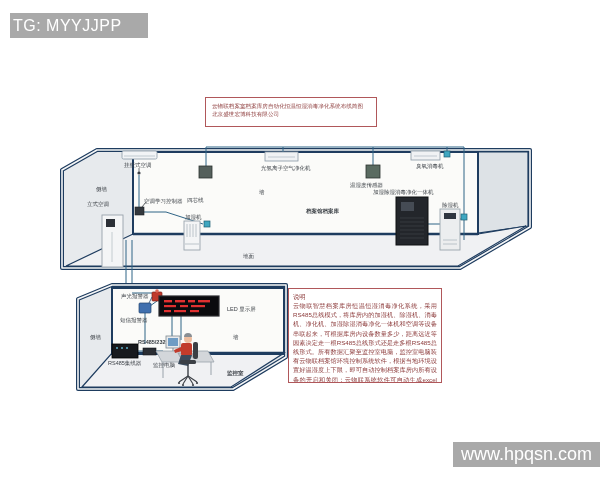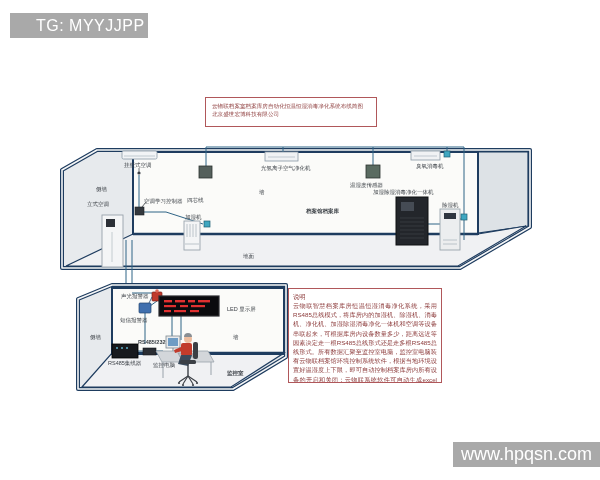--- a/index.html
+++ b/index.html
@@ -1,19 +1,19 @@
 <!DOCTYPE html>
 <html><head>
 <meta charset="utf-8">
 <style>
   html,body{margin:0;padding:0;background:#fff;}
   #stage{position:relative;width:600px;height:480px;background:#ffffff;overflow:hidden;
          font-family:"Liberation Sans","DejaVu Sans",sans-serif;}
   .badge{position:absolute;left:10px;top:13px;width:138px;height:25px;background:#a9a9a9;
-         color:#ffffff;font-size:16px;line-height:25px;padding-left:26px;box-sizing:border-box;
+         color:#ffffff;font-size:16px;line-height:25px;padding-left:3px;box-sizing:border-box;
          letter-spacing:0.5px;}
   .watermark{position:absolute;left:453px;top:442px;width:147px;height:25px;background:#a9a9a9;
          color:#ffffff;font-size:18px;line-height:25px;text-align:center;}
   .title-box{position:absolute;left:205px;top:97px;width:172px;height:30px;border:1.5px solid #b0575a;
          box-sizing:border-box;padding:4px 5px 0 6px;color:#8c3a3a;}
   .title-box .t1{font-size:5.6px;line-height:8px;white-space:nowrap;}
   .title-box .t2{font-size:5.6px;line-height:8px;}
   .desc-box{position:absolute;left:288px;top:288px;width:154px;height:95px;border:1.5px solid #b0575a;
          box-sizing:border-box;padding:3px 4px;color:#8c3a3a;overflow:hidden;}
   .desc-box .h{font-size:6.3px;line-height:9px;}

